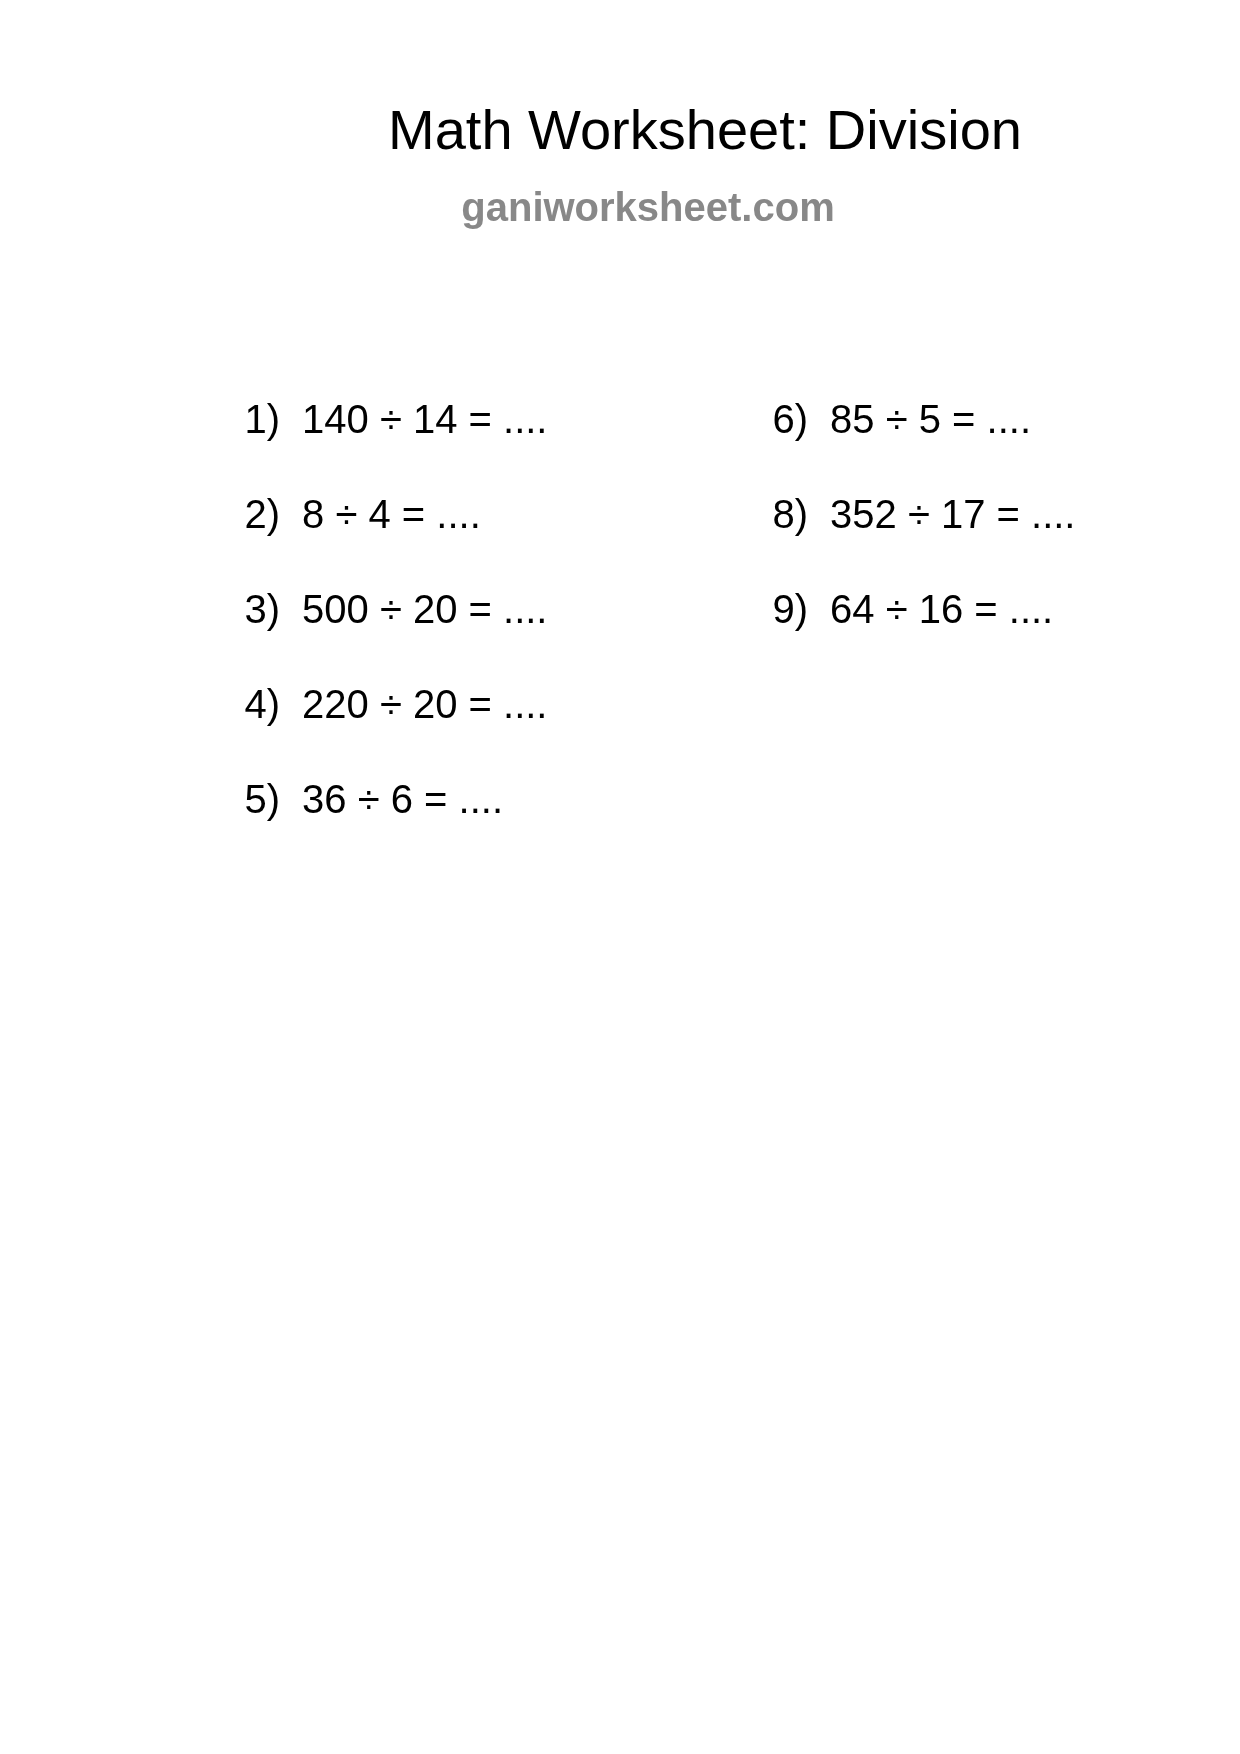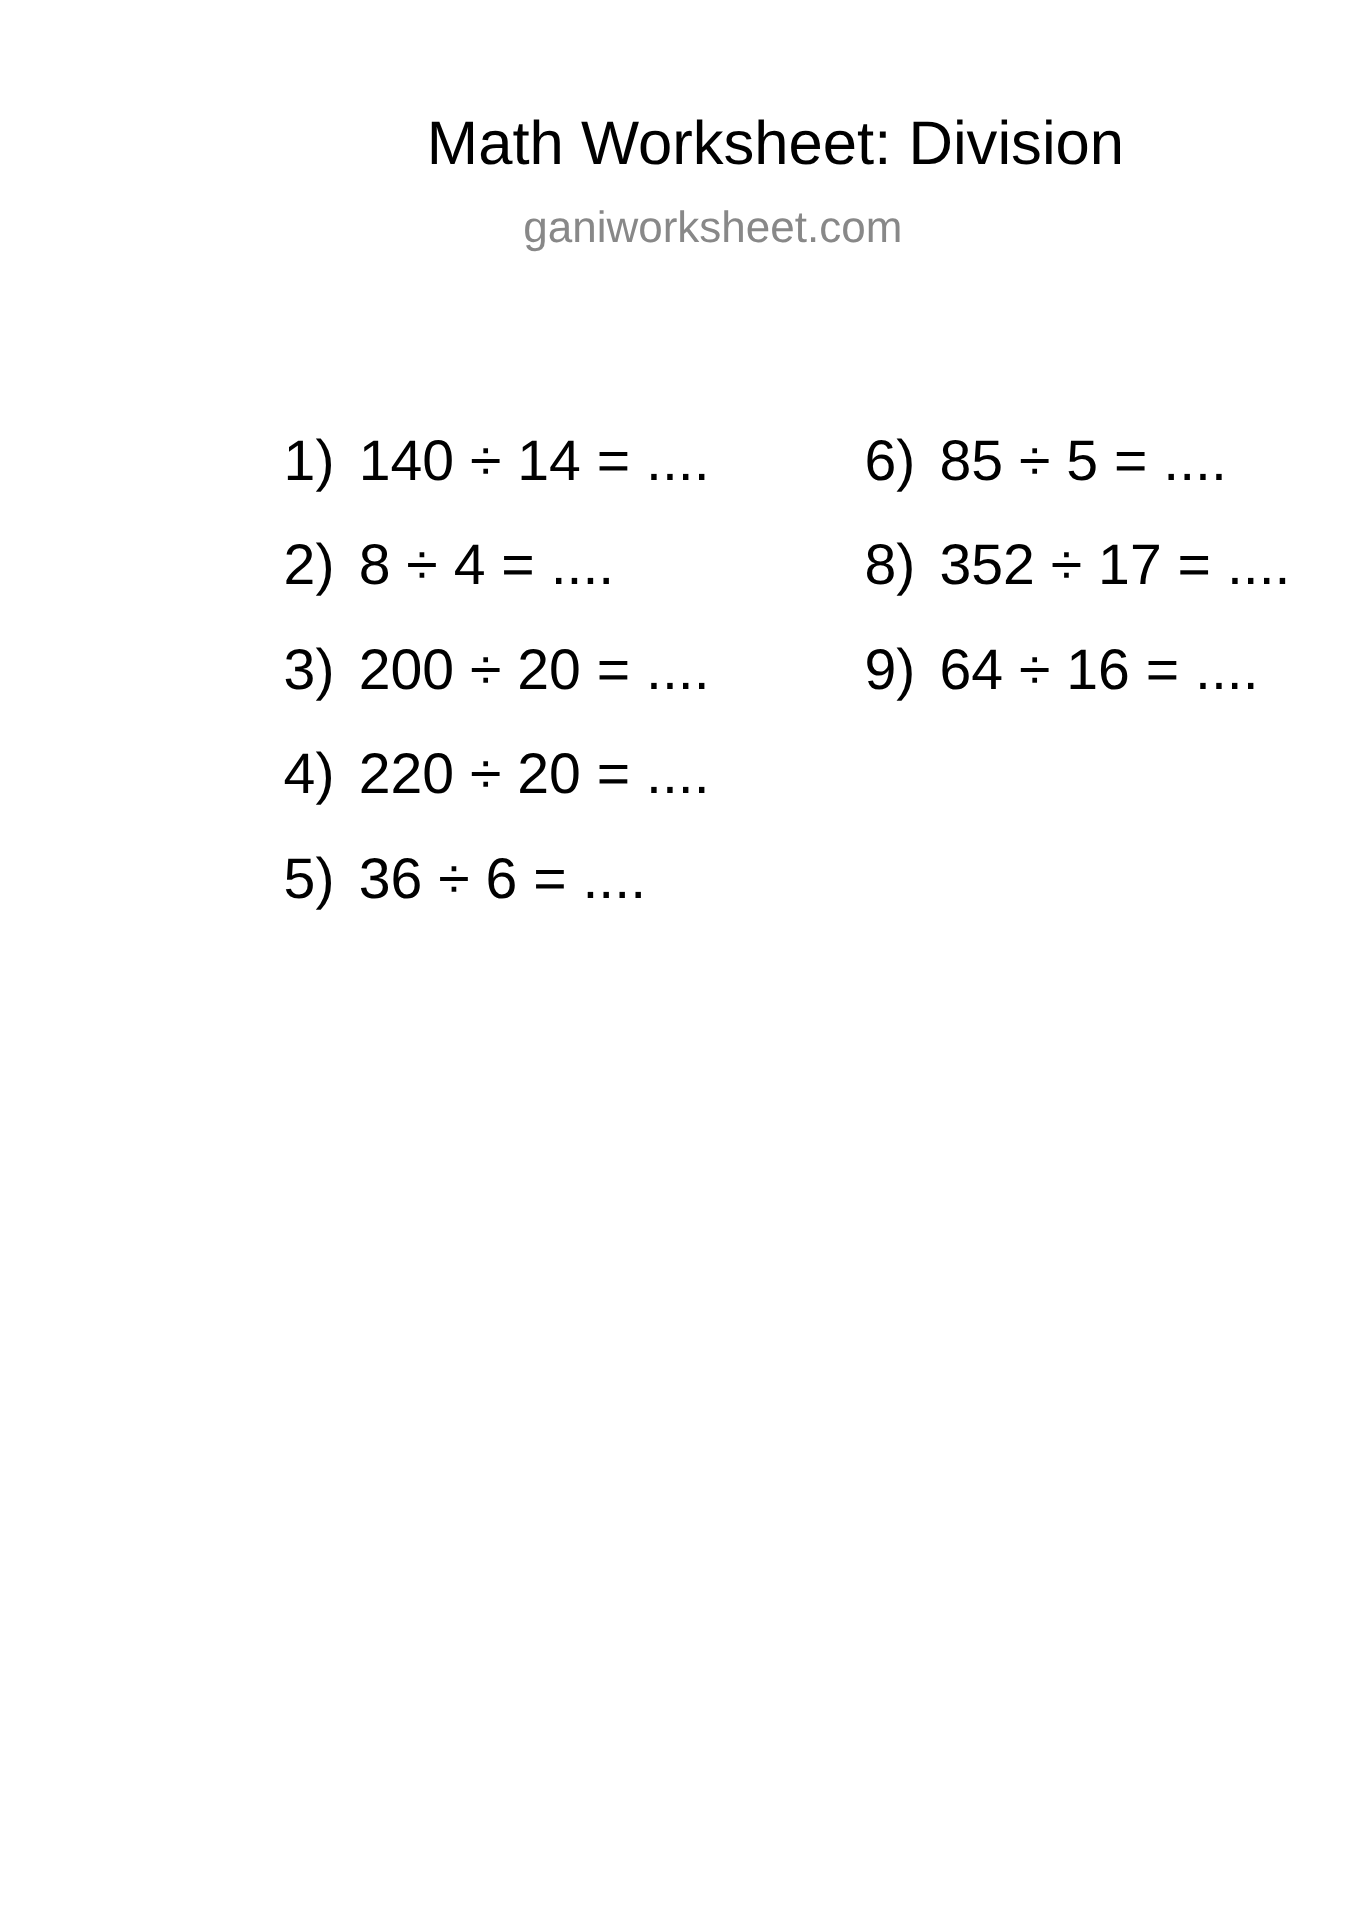--- a/index.html
+++ b/index.html
@@ -32,51 +32,52 @@
       left: 0;
       width: 1212px;
       top: 184px;
       text-align: center;
       font-size: 40px;
       line-height: 46px;
       color: #888888;
       padding-left: 84px;
       box-sizing: border-box;
       white-space: nowrap;
+      font-weight: bold;
     }
     .column {
       position: absolute;
       top: 350px;
     }
     .col-left { left: 200px; }
     .col-right { left: 728px; }
     .problem {
       height: 95px;
-      font-size: 52px;
+      font-size: 40px;
       line-height: 46px;
       white-space: pre;
     }
     .problem .num { display: inline-block; }
     .problem .expr { display: inline-block; margin-left: 22px; }
   </style>
 </head>
 <body>
 
 <h1 class="title" style="margin:0;font-weight:normal;">Math Worksheet: Division</h1>
 <div class="subtitle">ganiworksheet.com</div>
 
 <div class="column col-left">
   <div class="problem">
     <span class="num">1)</span><span class="expr">140 ÷ 14 = ....</span>
   </div>
   <div class="problem">
     <span class="num">2)</span><span class="expr">8 ÷ 4 = ....</span>
   </div>
   <div class="problem">
-    <span class="num">3)</span><span class="expr">200 ÷ 20 = ....</span>
+    <span class="num">3)</span><span class="expr">500 ÷ 20 = ....</span>
   </div>
   <div class="problem">
     <span class="num">4)</span><span class="expr">220 ÷ 20 = ....</span>
   </div>
   <div class="problem">
     <span class="num">5)</span><span class="expr">36 ÷ 6 = ....</span>
   </div>
 </div>
 
 <div class="column col-right">

